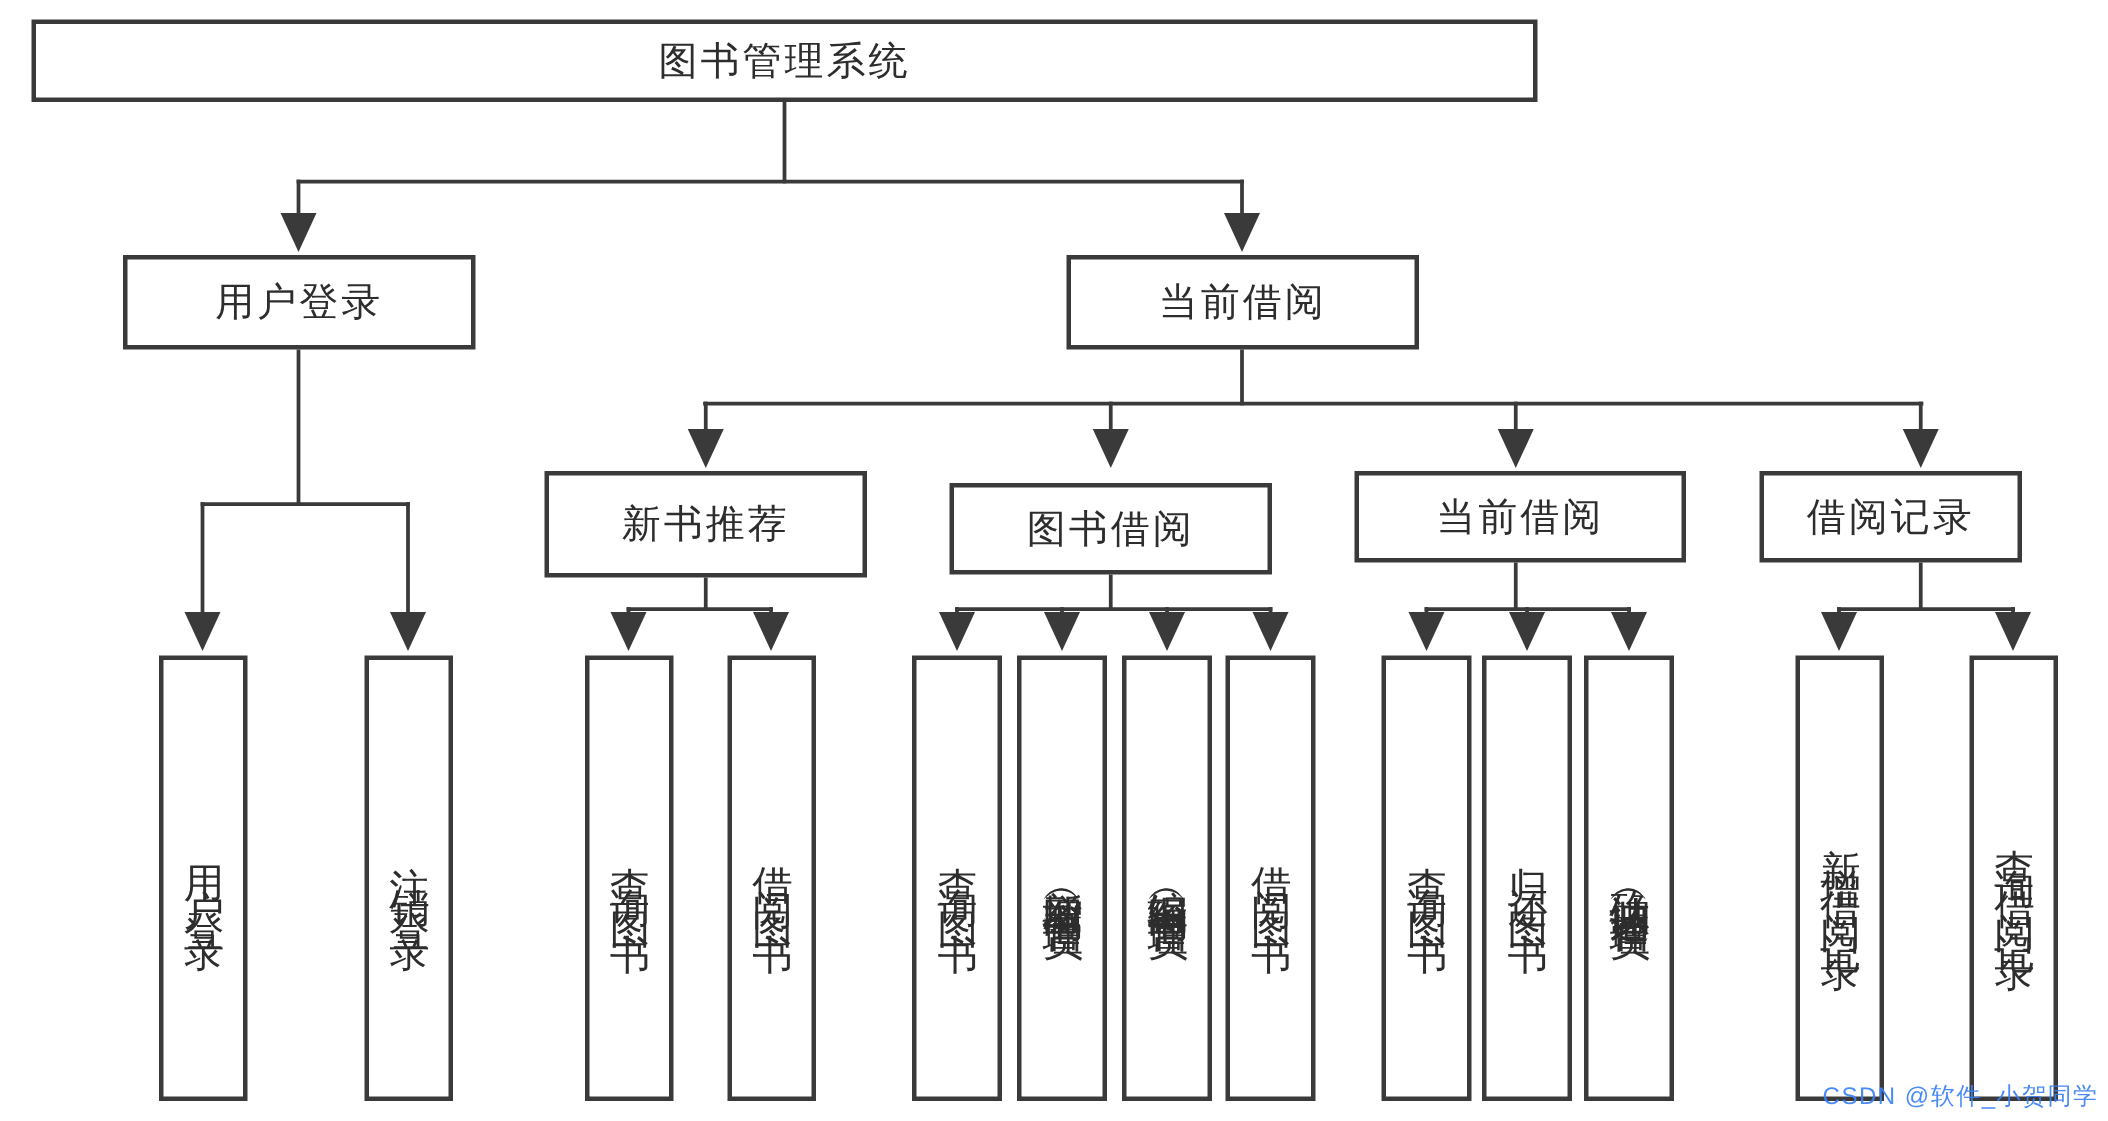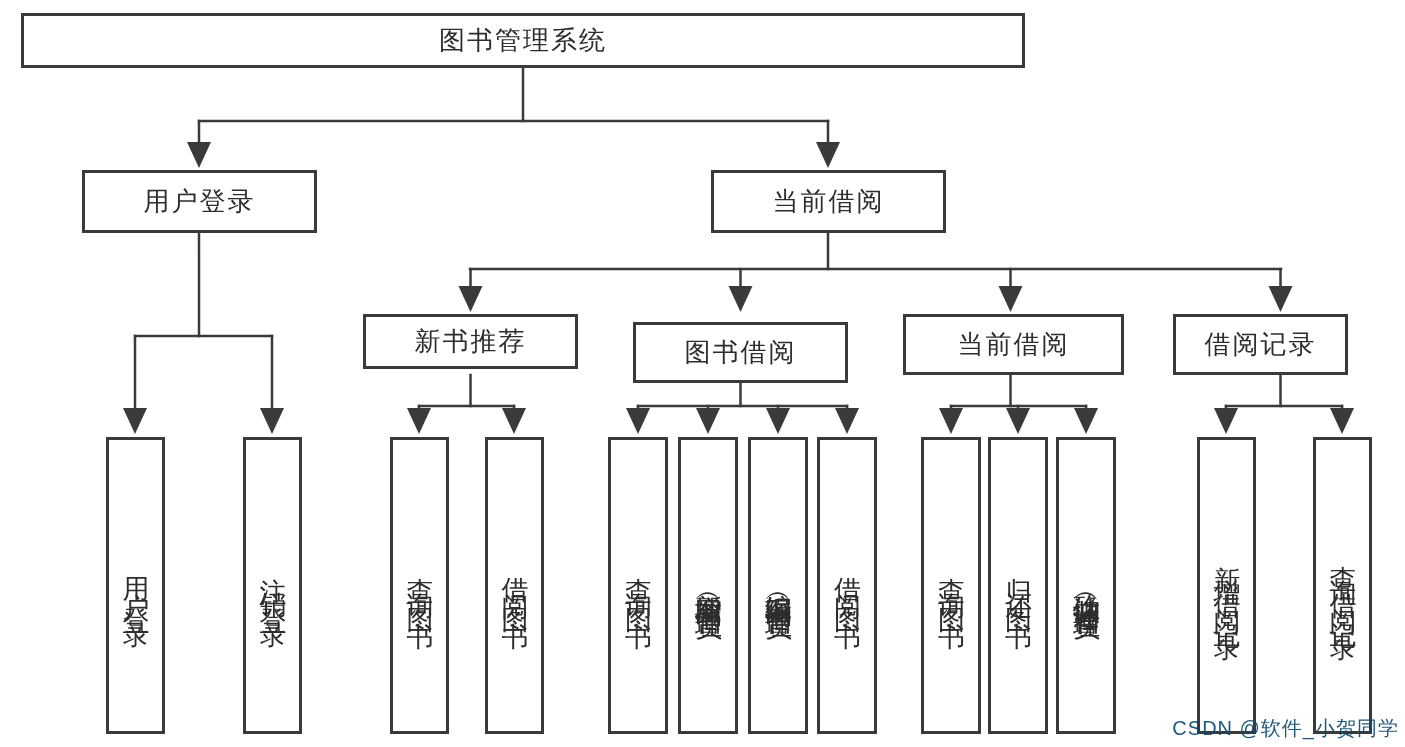--- a/index.html
+++ b/index.html
@@ -14,21 +14,21 @@
   }
   .box.h span{font-size:26px;letter-spacing:2px;white-space:nowrap;}
   .box.v .vtext{
     writing-mode:vertical-rl;text-orientation:mixed;
     font-size:27px;line-height:1;letter-spacing:15px;
   }
   .box.v.mid .vtext{letter-spacing:14px;}
   .box.v.long .vtext{letter-spacing:3px;}
   .watermark{
     position:absolute;right:6px;bottom:5px;z-index:5;
-    font-size:20px;color:#0c4a6e;letter-spacing:1px;opacity:.92;white-space:nowrap;
+    font-size:16px;color:#3b82f6;letter-spacing:1px;opacity:.92;white-space:nowrap;
   }
 </style>
 </head>
 <body>
 
 <div class="stage">
 
   <svg width="1405" height="747" viewBox="0 0 1405 747">
     <defs>
       <polygon id="ah" points="-12,-26 12,-26 0,0" fill="#3a3a3a"></polygon>
@@ -102,21 +102,21 @@
     <span>图书管理系统</span>
   </div>
 
   <div class="box h" style="left:82px;top:170px;width:235px;height:63px">
     <span>用户登录</span>
   </div>
   <div class="box h" style="left:711px;top:170px;width:235px;height:63px">
     <span>当前借阅</span>
   </div>
 
-  <div class="box h" style="left:363px;top:314px;width:215px;height:55px">
+  <div class="box h" style="left:363px;top:314px;width:215px;height:71px">
     <span>新书推荐</span>
   </div>
   <div class="box h" style="left:633px;top:322px;width:215px;height:61px">
     <span>图书借阅</span>
   </div>
   <div class="box h" style="left:903px;top:314px;width:221px;height:61px">
     <span>当前借阅</span>
   </div>
   <div class="box h" style="left:1173px;top:314px;width:175px;height:61px">
     <span>借阅记录</span>

